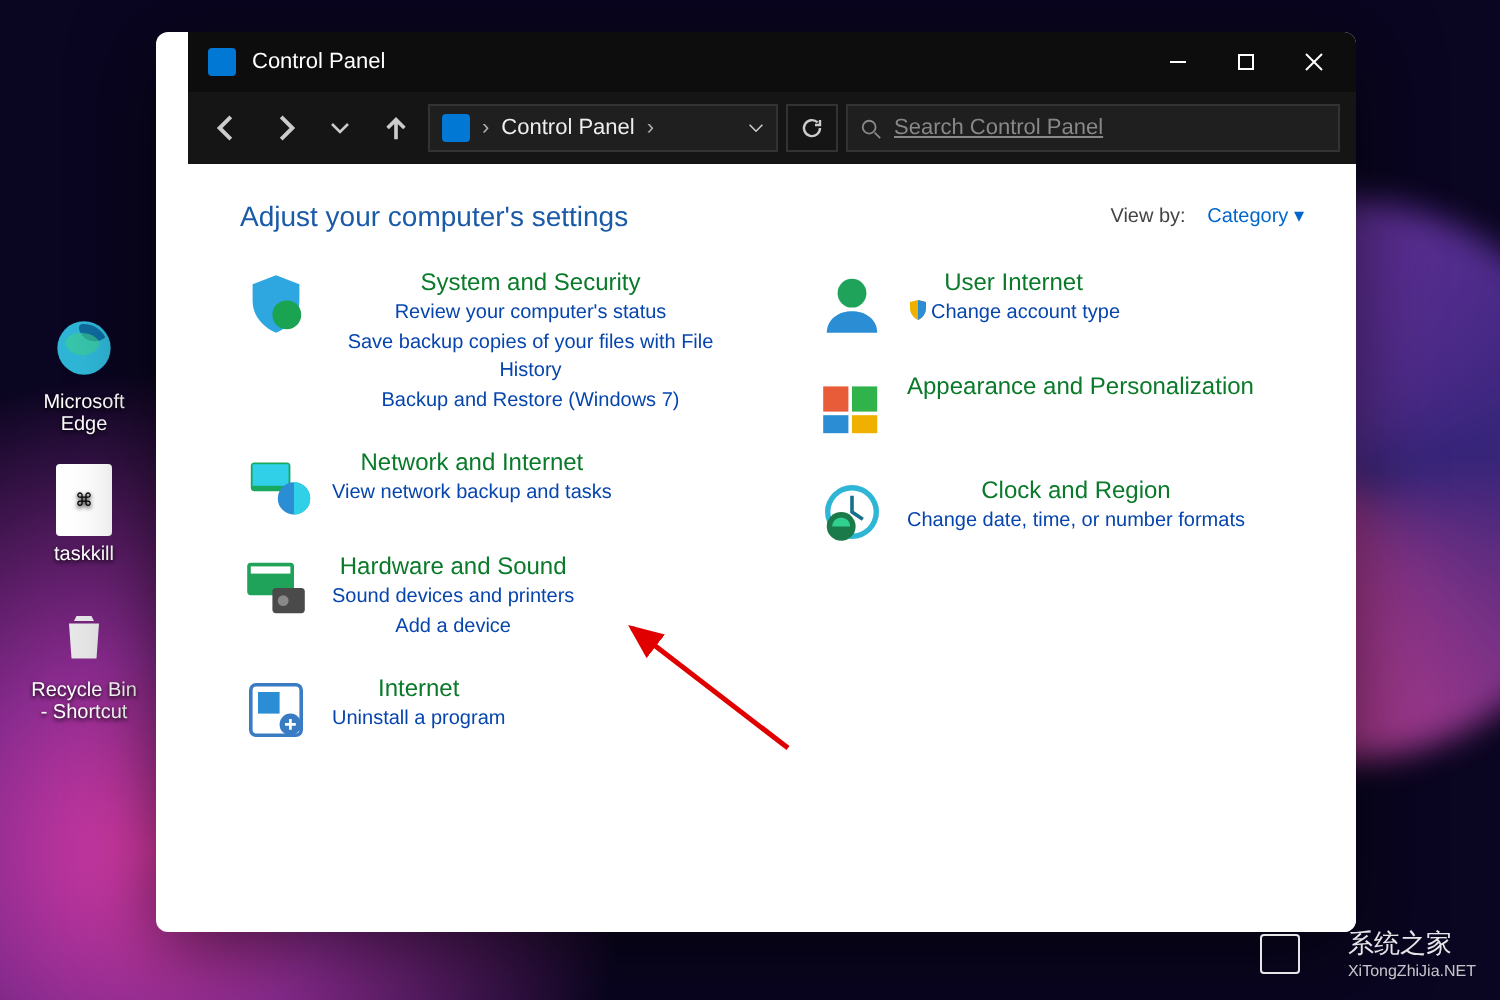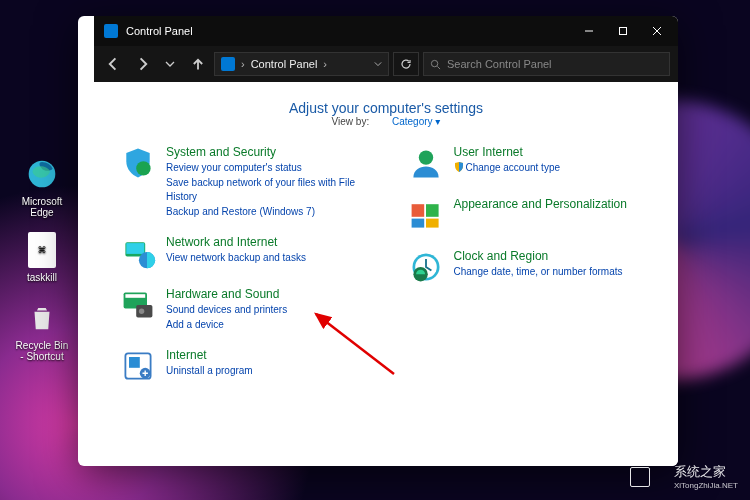--- a/index.html
+++ b/index.html
@@ -17,28 +17,28 @@
 .titlebar .appicon { width: 14px; height: 14px; background: #0078d4; margin-right: 8px; border-radius: 2px; }
 .titlebar .spacer { flex: 1; }
 .win-btn { width: 34px; height: 30px; display: flex; align-items: center; justify-content: center; color: #fff; }
 .win-btn svg { width: 10px; height: 10px; }
 
 .navbar { height: 36px; background: #151515; display: flex; align-items: center; gap: 4px; padding: 0 8px; }
 .nav-btn { width: 24px; height: 24px; color: #ccc; display: flex; align-items: center; justify-content: center; }
 .addr { flex: 0 0 175px; height: 24px; background: #1f1f1f; border: 1px solid #333; display: flex; align-items: center; gap: 6px; padding: 0 6px; color: #eee; font-size: 11px; }
 .addr .aicon { width: 14px; height: 14px; background: #0078d4; border-radius: 2px; }
 .refresh-box { width: 26px; height: 24px; border: 1px solid #333; display: flex; align-items: center; justify-content: center; color: #ccc; }
-.search-box { flex: 1; height: 24px; background: #1f1f1f; border: 1px solid #333; display: flex; align-items: center; padding: 0 6px; color: #888; font-size: 11px; gap: 6px; }
+.search-box { flex: 1; height: 24px; background: #1f1f1f; border: 1px solid #333; display: flex; align-items: center; padding: 0 6px; color: #888; font-size: 11px; gap: 6px; text-decoration: underline; }
 
 .content { flex: 1; background: #fff; padding: 18px 26px; position: relative; overflow: hidden; }
-.hdr-row { display: flex; justify-content: space-between; align-items: center; margin-bottom: 18px; flex-direction: column; }
+.hdr-row { display: flex; justify-content: space-between; align-items: center; margin-bottom: 18px; }
 .hdr { color: #1a5aa6; font-size: 14px; }
 .viewby { font-size: 10px; color: #444; }
-.viewby a { color: #0066cc; text-decoration: none; margin-left: 20px; }
-.cols { display: flex; gap: 43px; }
+.viewby a { color: #0066cc; text-decoration: none; margin-left: 8px; }
+.cols { display: flex; gap: 43px; text-align: center; }
 .col { flex: 1; }
 .cat { display: flex; gap: 10px; margin-bottom: 16px; }
 .cat-icon { width: 36px; height: 36px; flex-shrink: 0; }
 .cat-body h3 { color: #0a7a2a; font-size: 12px; font-weight: 400; margin-bottom: 2px; }
 .cat-body a { display: block; color: #0645ad; font-size: 10px; text-decoration: none; line-height: 1.45; }
 .uac { display: inline-block; width: 10px; height: 10px; vertical-align: -1px; margin-right: 2px; }
 
 .arrow { position: absolute; pointer-events: none; }
 
 .watermark { position: absolute; right: 12px; bottom: 10px; color: #fff; font-size: 11px; opacity: 0.9; display: flex; align-items: center; gap: 24px; }
@@ -160,21 +160,21 @@
     <div class="cols">
       <div class="col">
         <div class="cat">
           <svg class="cat-icon" viewBox="0 0 40 40">
               <path d="M20 4l13 5v9c0 9-6 15-13 18C13 33 7 27 7 18V9l13-5z" fill="#2ea6e0"></path>
               <circle cx="26" cy="26" r="8" fill="#1aa350"></circle>
             </svg>
           <div class="cat-body">
             <h3>System and Security</h3>
             <a href="#">Review your computer's status</a>
-            <a href="#">Save backup network of your files with File History</a>
+            <a href="#">Save backup copies of your files with File History</a>
             <a href="#">Backup and Restore (Windows 7)</a>
           </div>
         </div>
         <div class="cat">
           <svg class="cat-icon" viewBox="0 0 40 40">
               <rect x="6" y="8" width="22" height="16" rx="2" fill="#18a860"></rect>
               <rect x="7" y="9" width="20" height="12" fill="#2fd0e8"></rect>
               <circle cx="30" cy="28" r="9" fill="#2b8dd4"></circle>
               <path d="M30 19a9 9 0 0 1 0 18" fill="#2fd0e8"></path>
             </svg>

